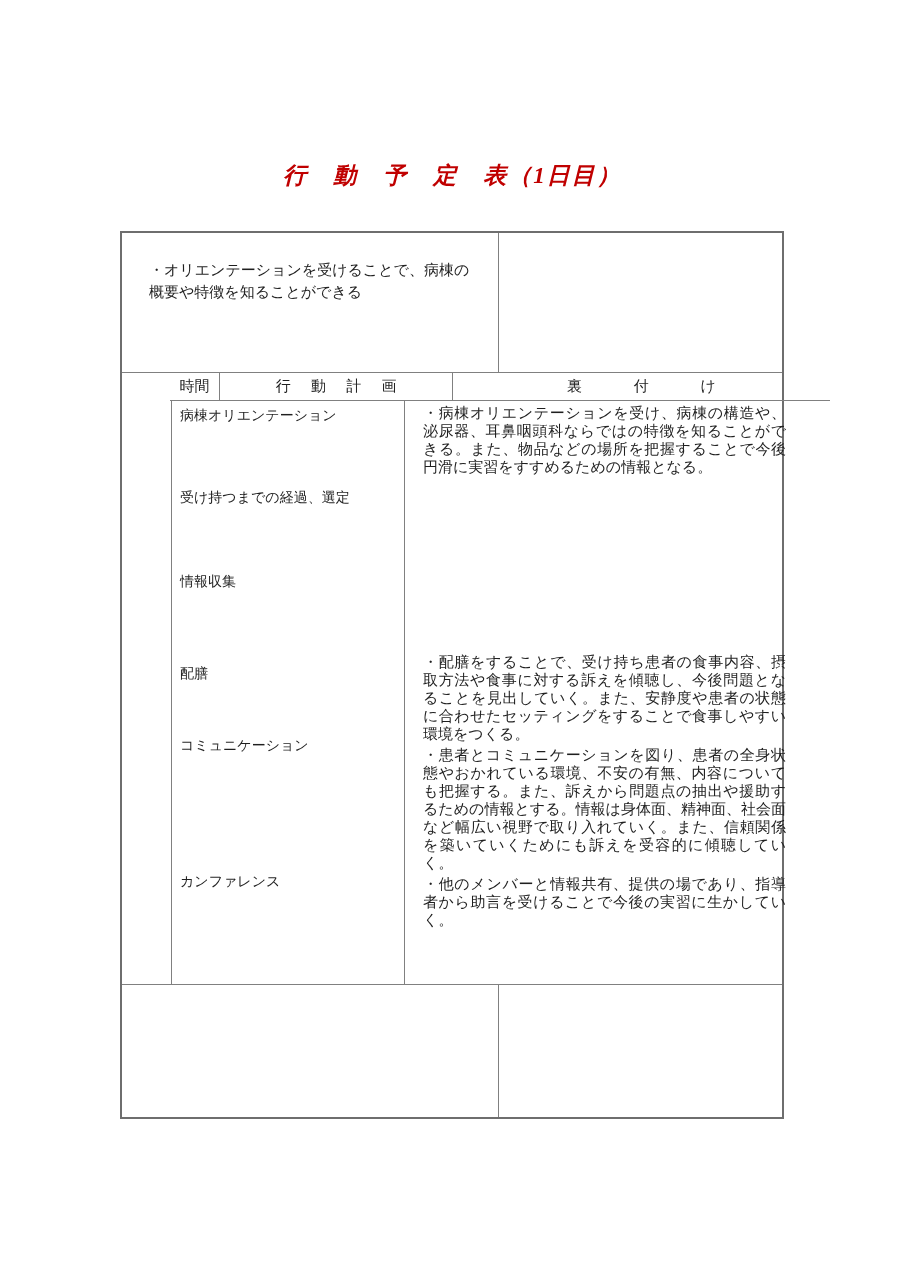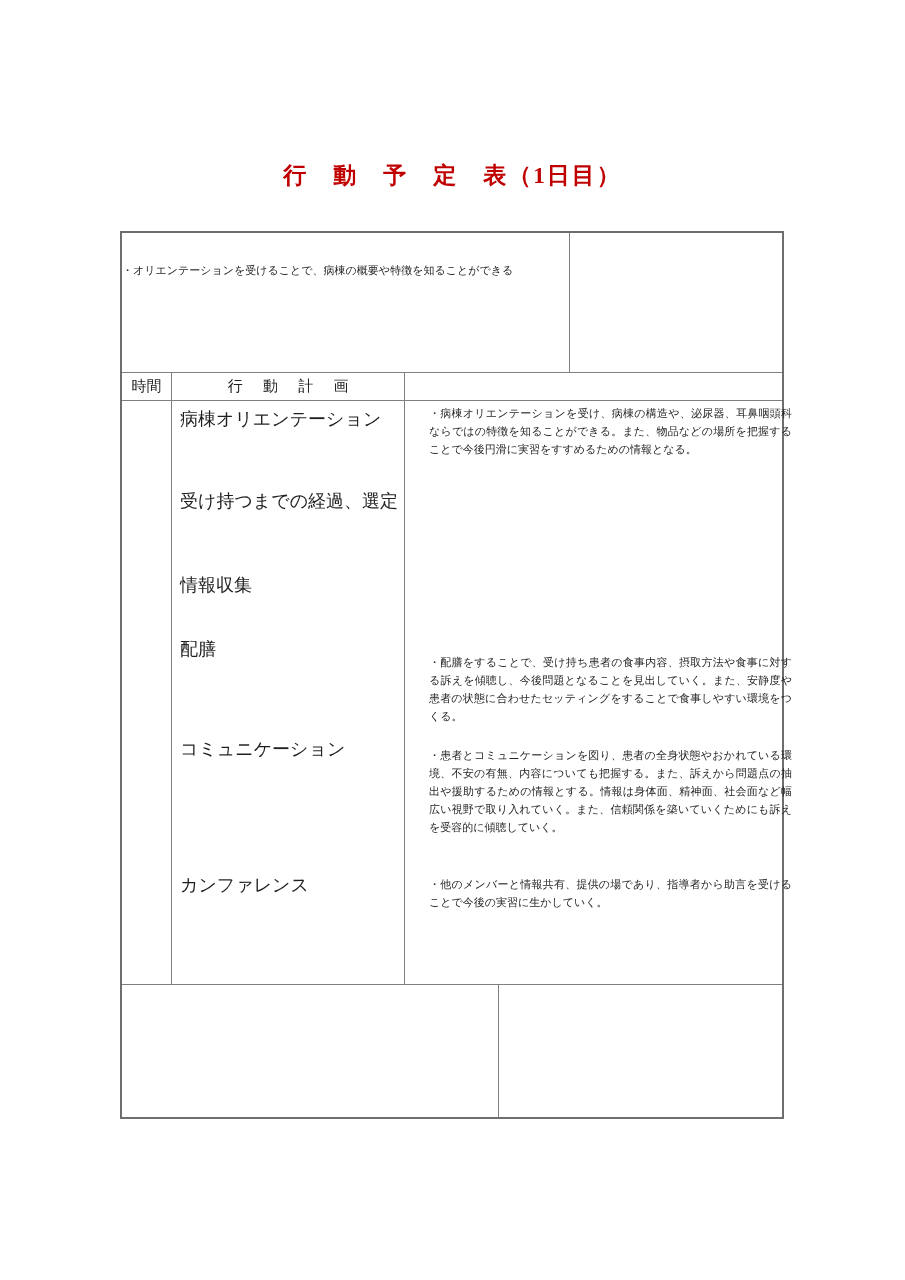--- a/index.html
+++ b/index.html
@@ -5,50 +5,50 @@
   * { margin:0; padding:0; box-sizing:border-box; }
   html,body { background:#ffffff; }
   body {
     width:905px; height:1280px; position:relative;
     font-family:"Liberation Serif","DejaVu Serif",serif;
     color:#1f1f1f;
   }
   .page-title {
     position:absolute; top:160px; left:0; width:905px;
     text-align:center; font-size:23px; font-weight:bold;
-    color:#c00000; letter-spacing:2px;
+    color:#c00000; letter-spacing:2px;font-style:italic;
   }
   .doc-table {
     position:absolute; left:120px; top:231px; width:664px; height:888px;
     border:2px solid #6e6e6e;
   }
   .t-row { display:flex; width:100%; }
   .row1 { height:140px; border-bottom:1px solid #808080; }
-  .row2 { height:28px;  border-bottom:1px solid #808080; }
+  .row2 { height:28px;  border-bottom:1px solid #808080;margin-left:48px; }
   .row3 { height:584px; border-bottom:1px solid #808080; }
   .row4 { height:132px; }
   .c { height:100%; }
   .c.bordered { border-right:1px solid #808080; }
   
-  .goals-cell { width:448px; padding:26px 14px 0 0; font-size:11px; line-height:22px; }
+  .goals-cell { width:377px; padding:26px 14px 0 27px; font-size:15px; line-height:22px; }
   .goals-cell p { margin-bottom:21px; }
   .row1 .right-empty { flex:1; }
   
   .th { display:flex; align-items:center; justify-content:center; font-size:15px; }
   .th-time { width:50px; }
   .th-plan { width:233px; letter-spacing:0.55em; text-indent:0.55em; }
   .th-rationale { flex:1; letter-spacing:1.6em; text-indent:1.6em; }
   
   .time-col { width:50px; }
   .plan-col { width:233px; position:relative; }
-  .plan-item { position:absolute; left:8px; font-size:18px; white-space:nowrap; }
+  .plan-item { position:absolute; left:8px; font-size:14px; white-space:nowrap; }
   .rationale-col { flex:1; position:relative; }
   .rationale-block {
-    position:absolute; left:16px; width:100%;
-    padding:0 6px 0 8px; font-size:11px; line-height:18px;
+    position:absolute; left:10px; width:100%;
+    padding:0 6px 0 8px; font-size:15px; line-height:18px;
     text-align:justify;
   }
   
   .row4 .left-empty { width:377px; }
   .row4 .right-empty { flex:1; }
 </style>
 </head>
 <body>
 
 <div class="page-title">行　動　予　定　表（1日目）</div>
@@ -58,30 +58,31 @@
   <div class="t-row row1">
     <div class="c bordered goals-cell">
       <p>・オリエンテーションを受けることで、病棟の概要や特徴を知ることができる</p>
     </div>
     <div class="c right-empty"></div>
   </div>
 
   <div class="t-row row2">
     <div class="c bordered th th-time">時間</div>
     <div class="c bordered th th-plan">行 動 計 画</div>
+    <div class="c th th-rationale">裏 付 け</div>
   </div>
 
   <div class="t-row row3">
     <div class="c bordered time-col"></div>
 
     <div class="c bordered plan-col">
       <div class="plan-item" style="top:6px">病棟オリエンテーション</div>
       <div class="plan-item" style="top:88px">受け持つまでの経過、選定</div>
       <div class="plan-item" style="top:172px">情報収集</div>
-      <div class="plan-item" style="top:236px">配膳</div>
+      <div class="plan-item" style="top:264px">配膳</div>
       <div class="plan-item" style="top:336px">コミュニケーション</div>
       <div class="plan-item" style="top:472px">カンファレンス</div>
     </div>
 
     <div class="c rationale-col">
       <p class="rationale-block" style="top:3px">・病棟オリエンテーションを受け、病棟の構造や、泌尿器、耳鼻咽頭科ならではの特徴を知ることができる。また、物品などの場所を把握することで今後円滑に実習をすすめるための情報となる。</p>
       <p class="rationale-block" style="top:252px">・配膳をすることで、受け持ち患者の食事内容、摂取方法や食事に対する訴えを傾聴し、今後問題となることを見出していく。また、安静度や患者の状態に合わせたセッティングをすることで食事しやすい環境をつくる。</p>
       <p class="rationale-block" style="top:474px">・他のメンバーと情報共有、提供の場であり、指導者から助言を受けることで今後の実習に生かしていく。</p>
       <p class="rationale-block" style="top:345px">・患者とコミュニケーションを図り、患者の全身状態やおかれている環境、不安の有無、内容についても把握する。また、訴えから問題点の抽出や援助するための情報とする。情報は身体面、精神面、社会面など幅広い視野で取り入れていく。また、信頼関係を築いていくためにも訴えを受容的に傾聴していく。</p>
     </div>

